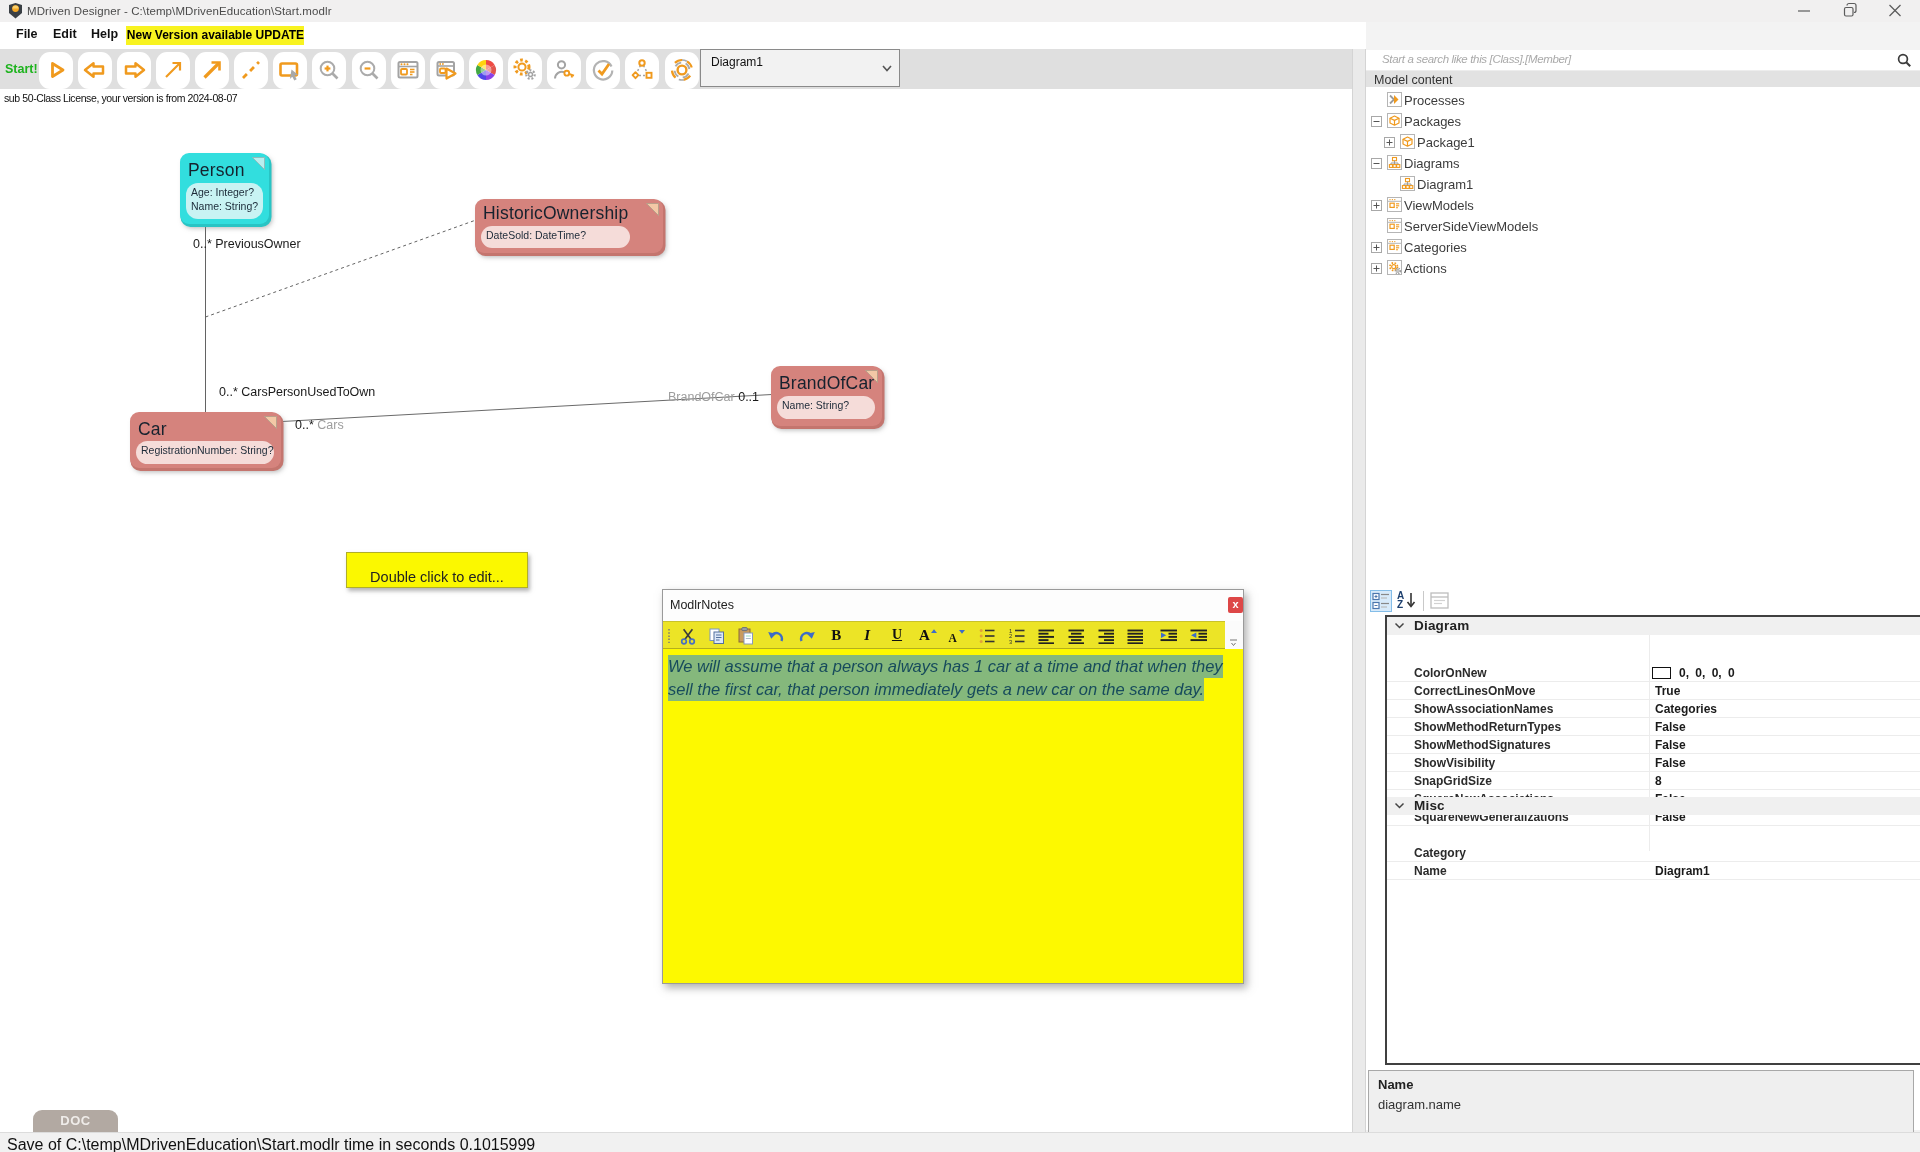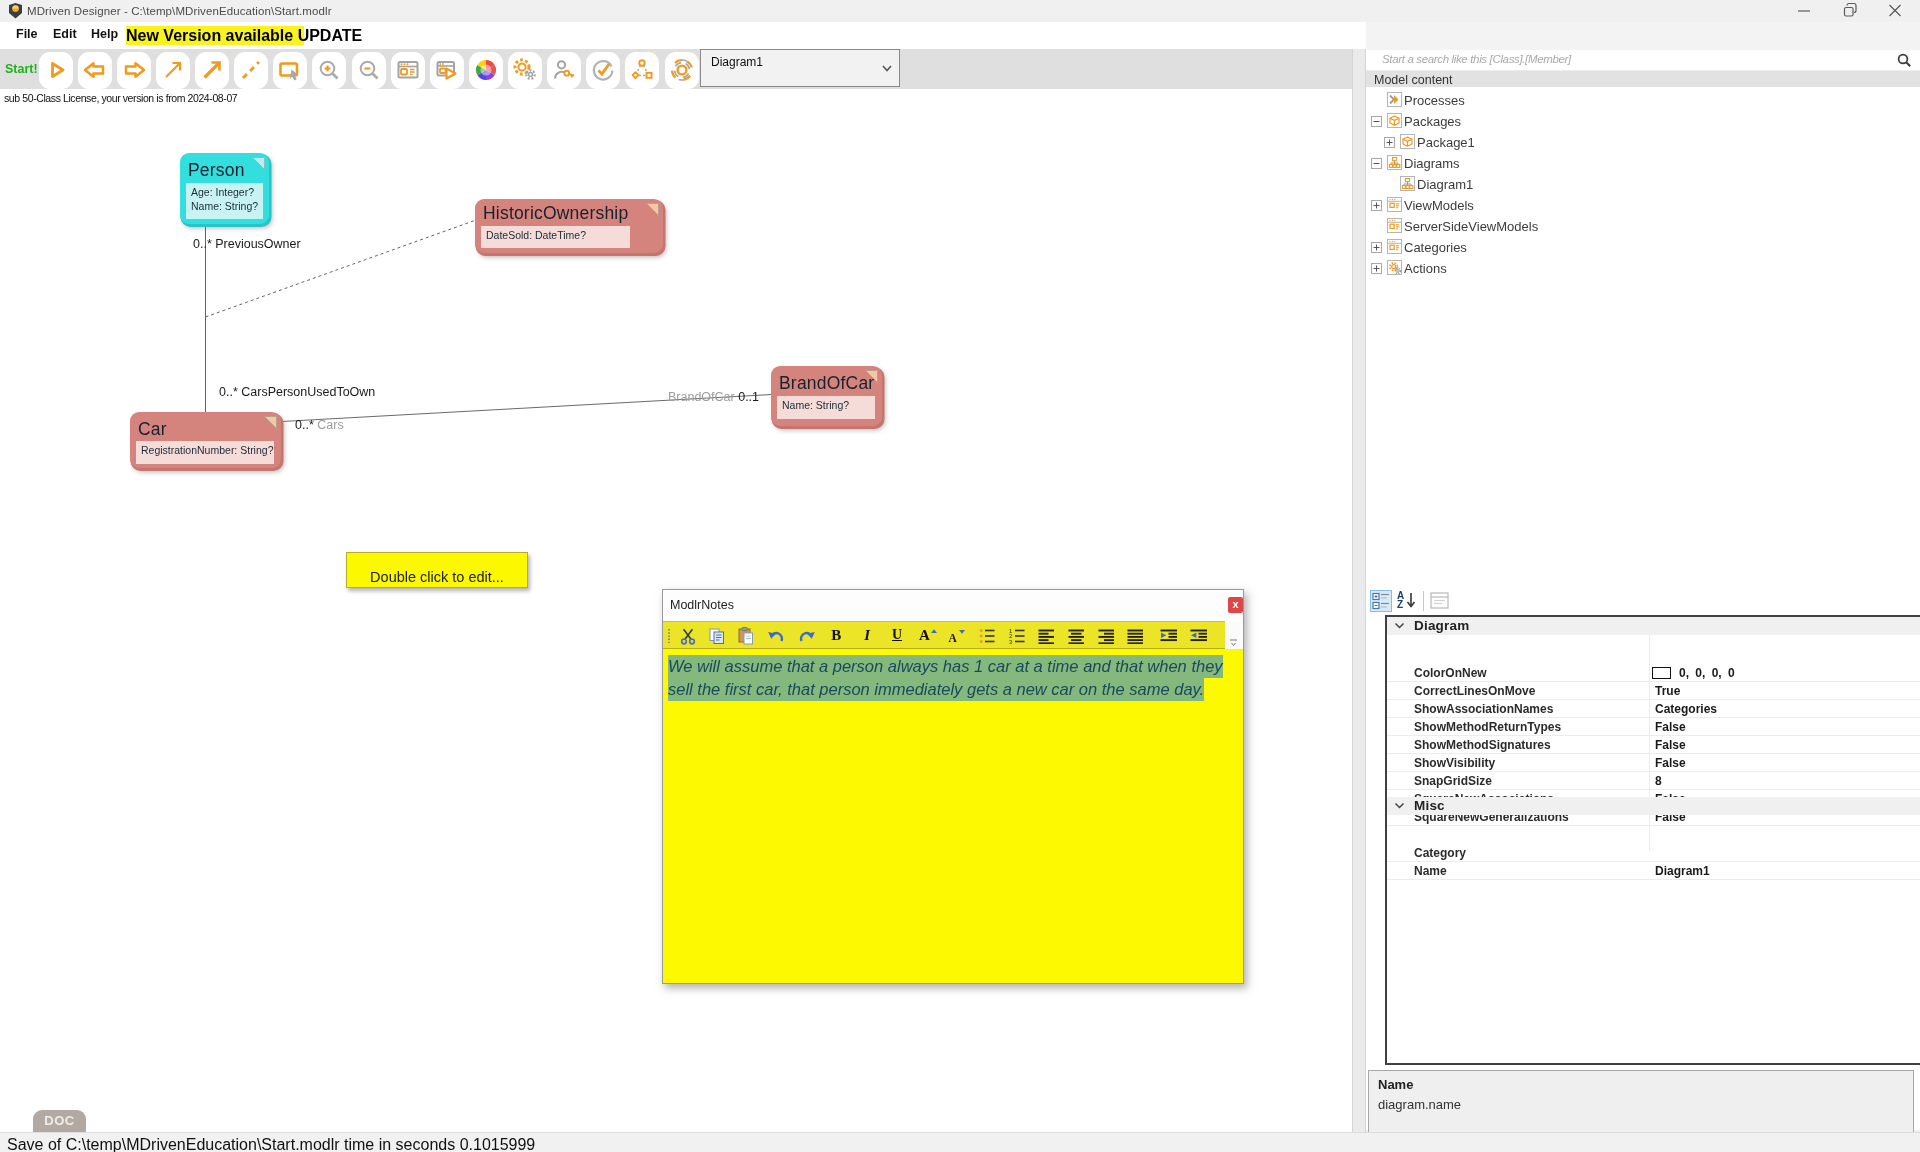--- a/index.html
+++ b/index.html
@@ -9,38 +9,38 @@
   #app { position:relative; width:1920px; height:1152px; background:#fff; }
 
   
   #titlebar { left:0; top:0; width:1920px; height:22px; background:#f1f0f0; }
   #titletext { left:27px; top:4.5px; font-size:11.5px; color:#4b4b4b; letter-spacing:0.1px; }
 
   
   #menubar { left:0; top:22px; width:1920px; height:27px; background:#fff; }
   .menuitem { top:5px; font-size:12.5px; color:#111; font-weight:700; }
   #updbadge { left:126px; top:4px; width:178px; height:19px; background:#f8f320; color:#000;
-              font-size:16px; font-weight:700; text-align:left; line-height:19px; white-space:nowrap; }
+              font-size:12px; font-weight:700; text-align:right; line-height:19px; white-space:nowrap; }
 
   
   #toolbar { left:0; top:49px; width:1352px; height:40px; background:#dfdfdf; }
   .tbtn { position:absolute; top:3px; width:34px; height:37px; background:#fff; border-radius:11px; }
   #startlbl { left:5px; top:13px; font-size:12.5px; font-weight:700; color:#1db31d; }
   #ddown { left:700px; top:0px; width:200px; height:38px; background:#f2f2f2; border:1px solid #8a8a8a;
            font-size:12px; color:#111; padding:5px 0 0 10px; }
   #license { left:4px; top:92px; font-size:10.5px; letter-spacing:-0.4px; color:#111; }
 
   
   #vsplit { left:1352px; top:49px; width:14px; height:1083px; background:#eaeaea; border-left:1px solid #d4d4d4; border-right:1px solid #d4d4d4; }
   #rpanel { left:1366px; top:22px; width:554px; height:1130px; background:#fff; }
 
   
   .ubox { position:absolute; border-radius:9px; }
   .utitle { position:absolute; left:8px; font-size:17.5px; letter-spacing:0.2px; color:#16222e; white-space:nowrap; }
-  .umem { position:absolute; border-radius:0; font-size:10.5px; color:#1c2a38; padding:3px 0 0 5px; line-height:13.5px; white-space:nowrap; }
+  .umem { position:absolute; border-radius:12px; font-size:10.5px; color:#1c2a38; padding:3px 0 0 5px; line-height:13.5px; white-space:nowrap; }
   .salmon { background:#d5837d; box-shadow:1.5px 2px 0 1px #c4756e, 3px 4px 5px rgba(120,120,120,.55); }
   .salmon .umem { background:#f5dcd9; }
   .cyanbox { background:#32dede; box-shadow:1.5px 2px 0 1px #29c4c4, 3px 4px 5px rgba(120,120,120,.55); }
   .cyanbox .umem { background:#c8f3f3; }
   .fold { position:absolute; top:4px; }
 
   
   .clabel { position:absolute; font-size:12.5px; color:#1a1a1a; white-space:nowrap; }
   .gray { color:#9d9d9d; }
 
@@ -56,21 +56,21 @@
   #mtitle span { position:absolute; left:7px; top:8px; font-size:12.5px; color:#222; }
   #mclose { left:565px; top:7px; width:15px; height:16px; background:#dd4747; border-radius:2px;
             color:#fff; font-size:11px; font-weight:700; text-align:center; line-height:15px; }
   #mtoolbar { left:0; top:31px; width:562px; height:28px; background:#ece426; border-top:1px solid #c9c22a; border-bottom:1px solid #b5ae1d; }
   #mtbright { left:562px; top:31px; width:18px; height:28px; background:#fbfbfb; }
   #mcontent { left:0; top:59px; width:580px; height:334px; background:#fdf900; font-size:16.5px; line-height:23px; color:#174b5c; }
   #mcontent .hl { background:#85b87c; display:inline-block; height:23px; line-height:22px; }
   #mcontent div { position:absolute; left:5px; white-space:nowrap;font-style:italic; }
 
   
-  #doctab { left:33px; top:1110px; width:53px; height:22px; background:#b2a9a2; border-radius:9px 9px 0 0;
+  #doctab { left:33px; top:1110px; width:85px; height:22px; background:#b2a9a2; border-radius:9px 9px 0 0;
             color:#efece9; font-weight:700; font-size:13px; text-align:center; line-height:22px; letter-spacing:.5px; }
 
   
   #statusbar { left:0; top:1132px; width:1920px; height:20px; background:#f1f1f1; border-top:1px solid #dcdcdc; }
   #statusbar span { position:absolute; left:7px; top:3px; font-size:16px; color:#111; }
 
   
   #searchbox { left:0; top:28px; width:554px; height:21px; background:#fff; border-bottom:1px solid #ededed;padding-left:43px; }
   #searchbox i { position:absolute; left:16px; top:3px; font-size:11.5px; color:#a9a9a9; letter-spacing:-0.35px; }
   #mchead { left:0; top:49px; width:554px; height:16px; background:#e2e2e2; }

